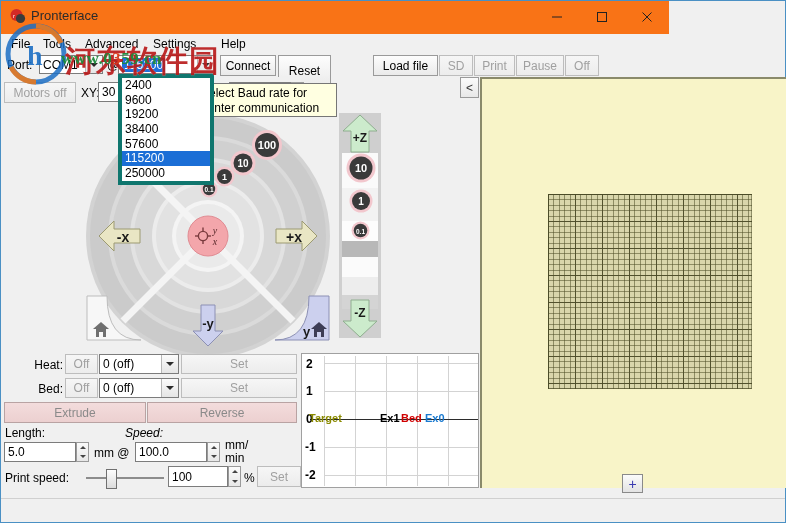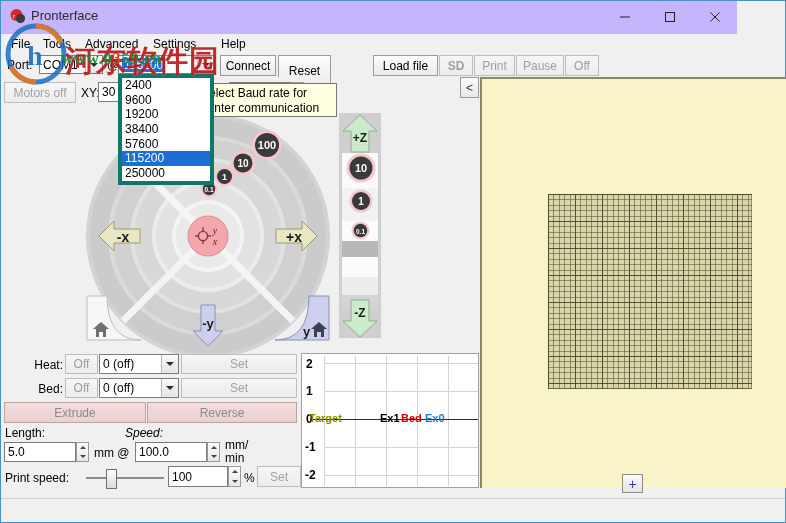--- a/index.html
+++ b/index.html
@@ -12,22 +12,22 @@
   }
   #app{
     position:relative;width:786px;height:523px;
     background:#f0f0f0;
     border:1px solid #4a90c4;
     box-sizing:border-box;
   }
 
   
   .titlebar{
-    position:absolute;left:0;top:0;width:736px;height:33px;
-    background:#c4b5fd;
+    position:absolute;left:0;top:0;width:668px;height:33px;
+    background:#f97316;
     box-sizing:border-box;
   }
   .title-icon{
     position:absolute;left:8px;top:7px;width:17px;height:17px;
   }
   .title-text{
     position:absolute;left:30px;top:7px;
     font-size:13px;color:#2b2b2b;
     white-space:nowrap;
   }
@@ -279,21 +279,21 @@
     <div class="combo" style="left:117px;top:2px;width:97px;height:19px;">
       <span class="cval"><span class="sel-val">115200</span></span>
       <span class="arrow">
           <i></i>
         </span>
     </div>
     <div class="btn" style="left:219px;top:2px;width:56px;height:21px;">Connect</div>
     <div class="btn" style="left:277px;top:2px;width:53px;height:32px;">Reset</div>
 
     <div class="btn" style="left:372px;top:2px;width:65px;height:21px;">Load file</div>
-    <div class="btn disabled" style="left:438px;top:2px;width:34px;height:21px;font-weight:bold;">SD</div>
+    <div class="btn disabled" style="left:438px;top:2px;width:34px;height:21px;">SD</div>
     <div class="btn disabled" style="left:473px;top:2px;width:41px;height:21px;">Print</div>
     <div class="btn disabled" style="left:515px;top:2px;width:48px;height:21px;">Pause</div>
     <div class="btn disabled" style="left:564px;top:2px;width:34px;height:21px;">Off</div>
   </div>
 
   <div class="leftpanel">
 
     <div class="btn disabled" style="left:3px;top:5px;width:72px;height:21px;">Motors off</div>
     <span class="lbl" style="left:80px;top:9px;">XY:</span>
     <div class="txtbox" style="left:97px;top:5px;width:44px;height:20px;">30</div>

